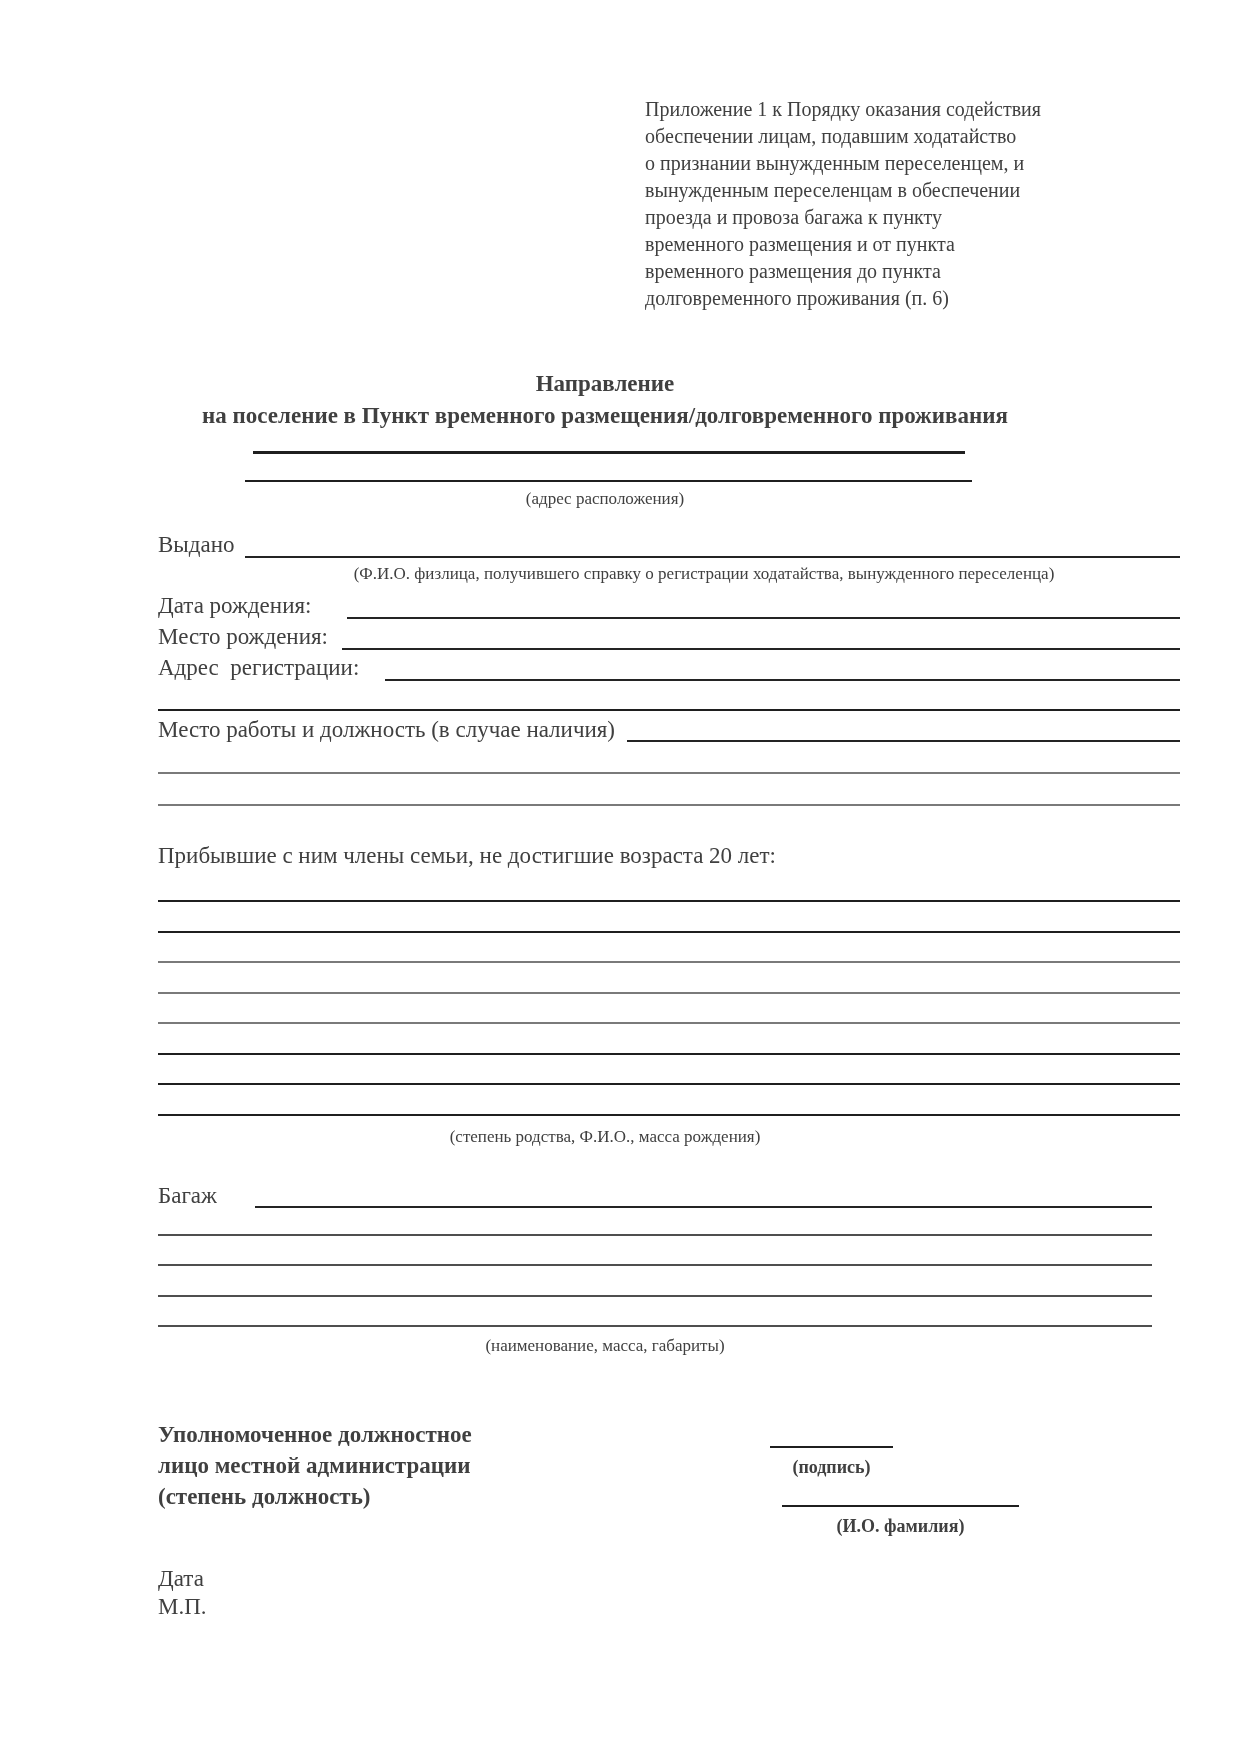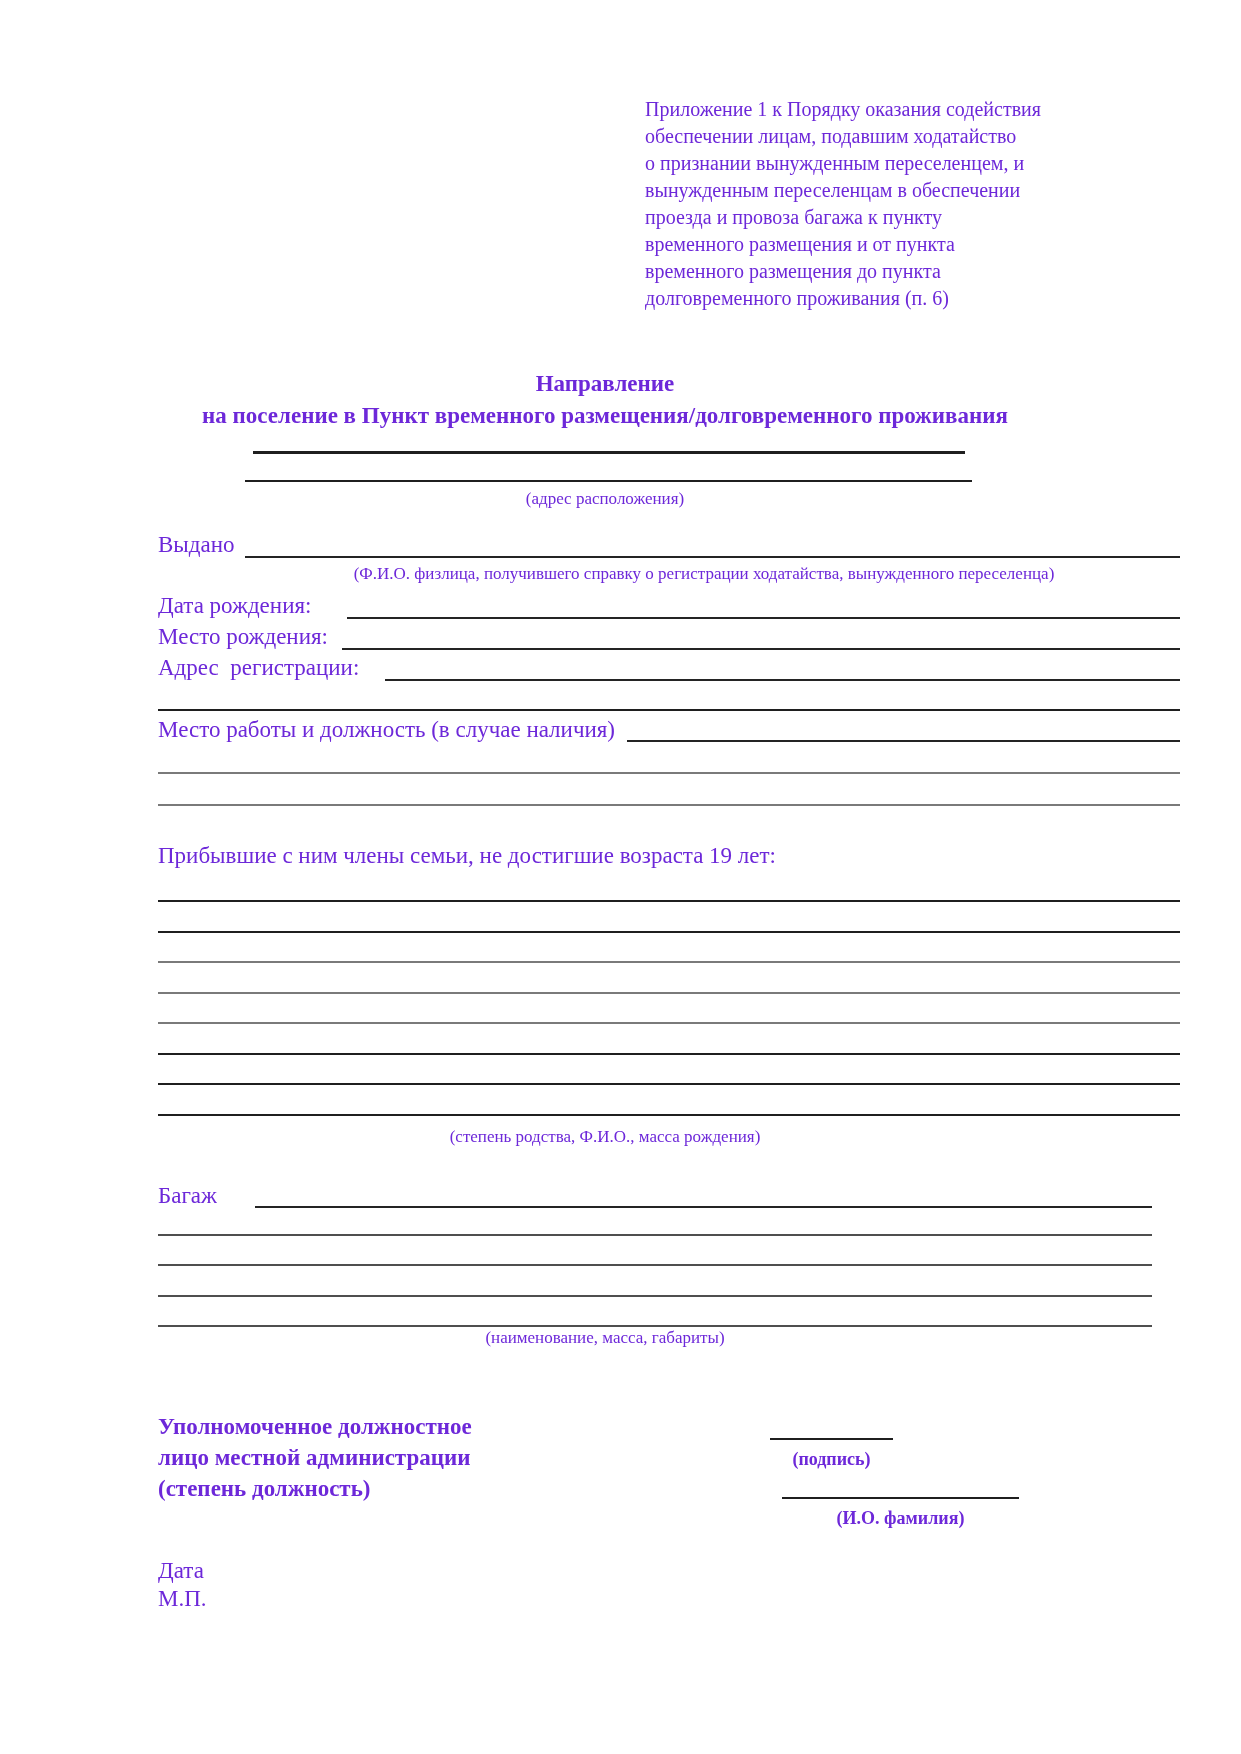--- a/index.html
+++ b/index.html
@@ -1,21 +1,21 @@
 <!DOCTYPE html>
 <html><head>
 <meta charset="utf-8">
 <style>
   html,body { margin:0; padding:0; background:#e8e8e8; }
   .page {
     position:relative;
     width:1241px; height:1754px;
     margin:0 auto;
     background:#ffffff;
-    color:#6d28d9;
+    color:#404040;
     font-family:"Liberation Serif", serif;
     box-sizing:border-box;
     padding:96px 61px 0 158px;
     overflow:hidden;
   }
   .annex { margin-left:487px; width:470px; font-size:20px; line-height:27px; }
   .annex div { white-space:nowrap; }
 
   .title { width:894px; text-align:center; font-weight:700; font-size:23px; line-height:32px; }
   .t1 { margin-top:56px; }
@@ -49,21 +49,21 @@
 
   .family-label { margin-top:36px; font-size:23px; line-height:28px; }
   .fl  { margin-top:28.5px; }
   .fl1 { margin-top:30px; }
   .family-caption { margin-top:10px; width:894px; text-align:center; }
 
   .baggage-row { margin-top:36px; line-height:24px; margin-right:28px; }
   .baggage-row .fill { margin-left:38px; }
   .bgl  { margin-top:28.5px; margin-right:28px; }
   .bgl1 { margin-top:26px; }
-  .baggage-caption { margin-top:0; width:894px; text-align:center; }
+  .baggage-caption { margin-top:8px; width:894px; text-align:center; }
 
   .sig { margin-top:62px; display:flex; font-size:23px;font-weight:bold; }
   .sig-left { width:612px; line-height:31px; }
   .sig-right { display:flex; align-items:flex-start;flex-direction:column; }
   .sig-sign { width:123px; }
   .sig-name { width:237px; margin-left:12px; }
   .sig-underline { height:27px; border-bottom:2px solid #1f1f1f; }
   .sig-cap { margin-top:8px; font-size:18px; line-height:22px; text-align:center; }
 
   .date-label  { margin-top:28px; font-size:23px; line-height:28px; }
@@ -113,21 +113,21 @@
 
   <div class="line blank-full"></div>
 
   <div class="row work-row">
     <span class="label">Место работы и должность (в случае наличия)</span>
     <span class="fill"></span>
   </div>
   <div class="line wb gray"></div>
   <div class="line wb gray"></div>
 
-  <div class="family-label">Прибывшие с ним члены семьи, не достигшие возраста 19 лет:</div>
+  <div class="family-label">Прибывшие с ним члены семьи, не достигшие возраста 20 лет:</div>
   <div class="line fl1"></div>
   <div class="line fl"></div>
   <div class="line fl gray"></div>
   <div class="line fl gray"></div>
   <div class="line fl gray"></div>
   <div class="line fl"></div>
   <div class="line fl"></div>
   <div class="line fl"></div>
   <div class="caption family-caption">(степень родства, Ф.И.О., масса рождения)</div>
 

